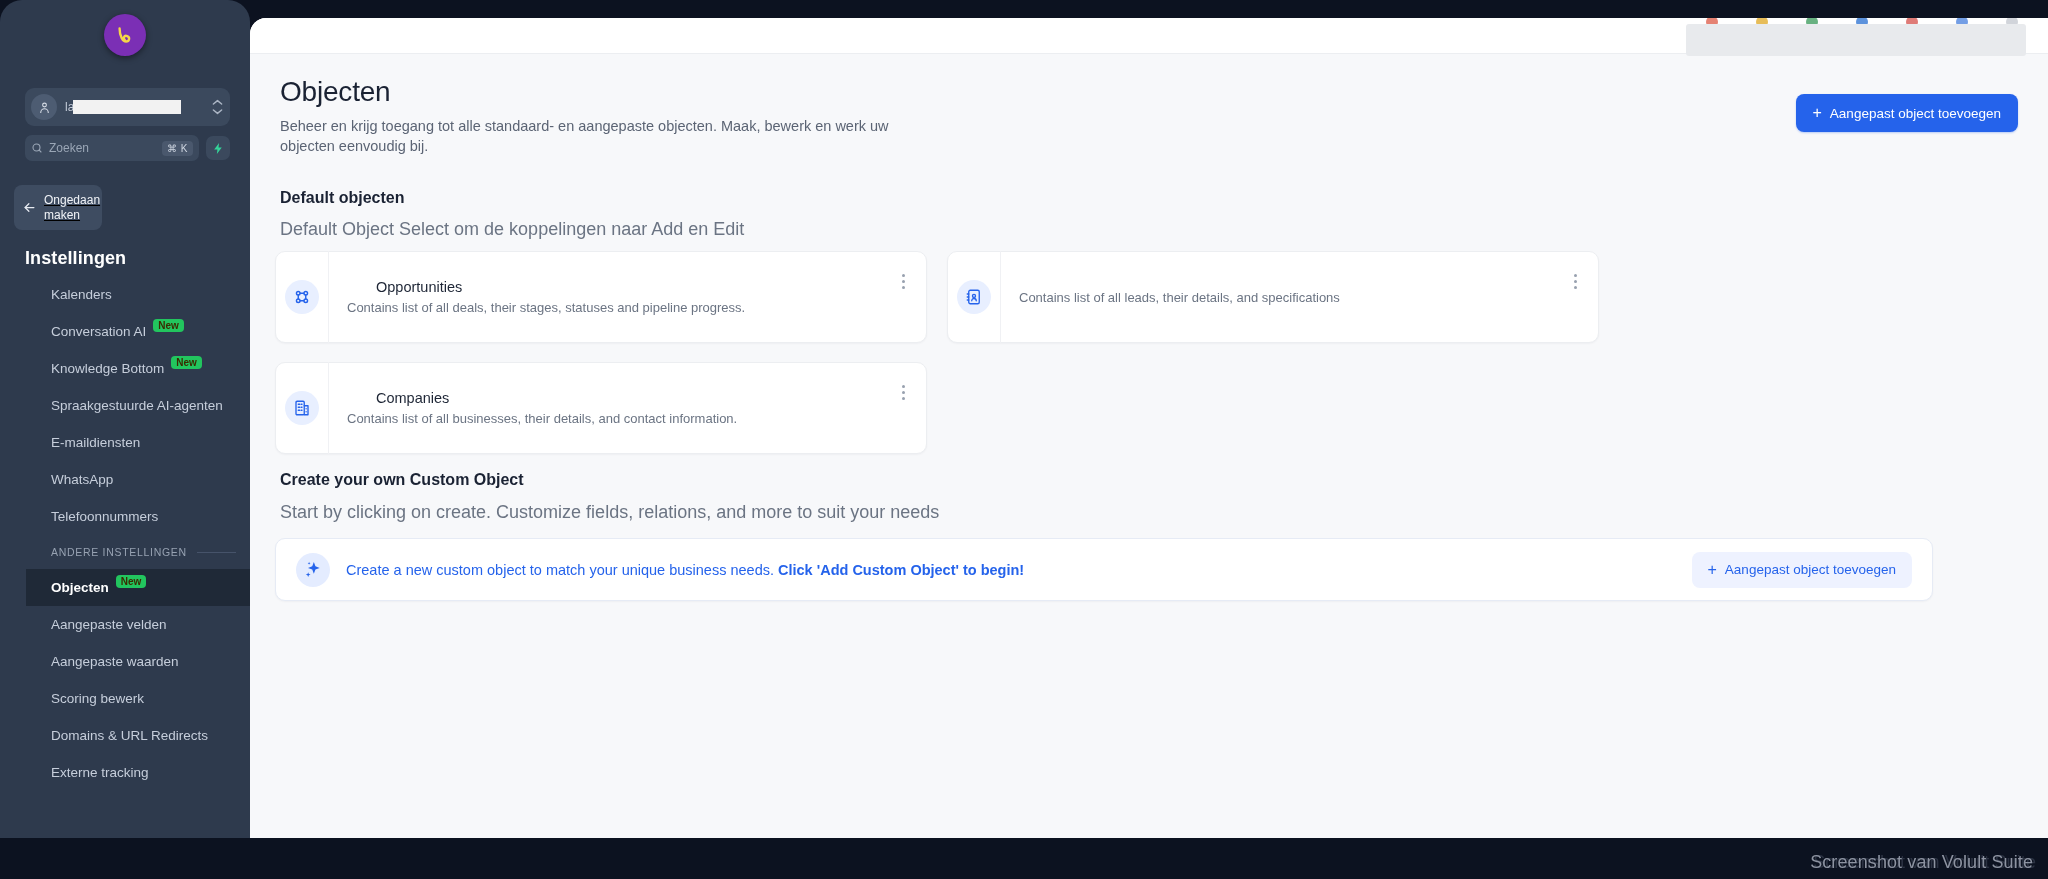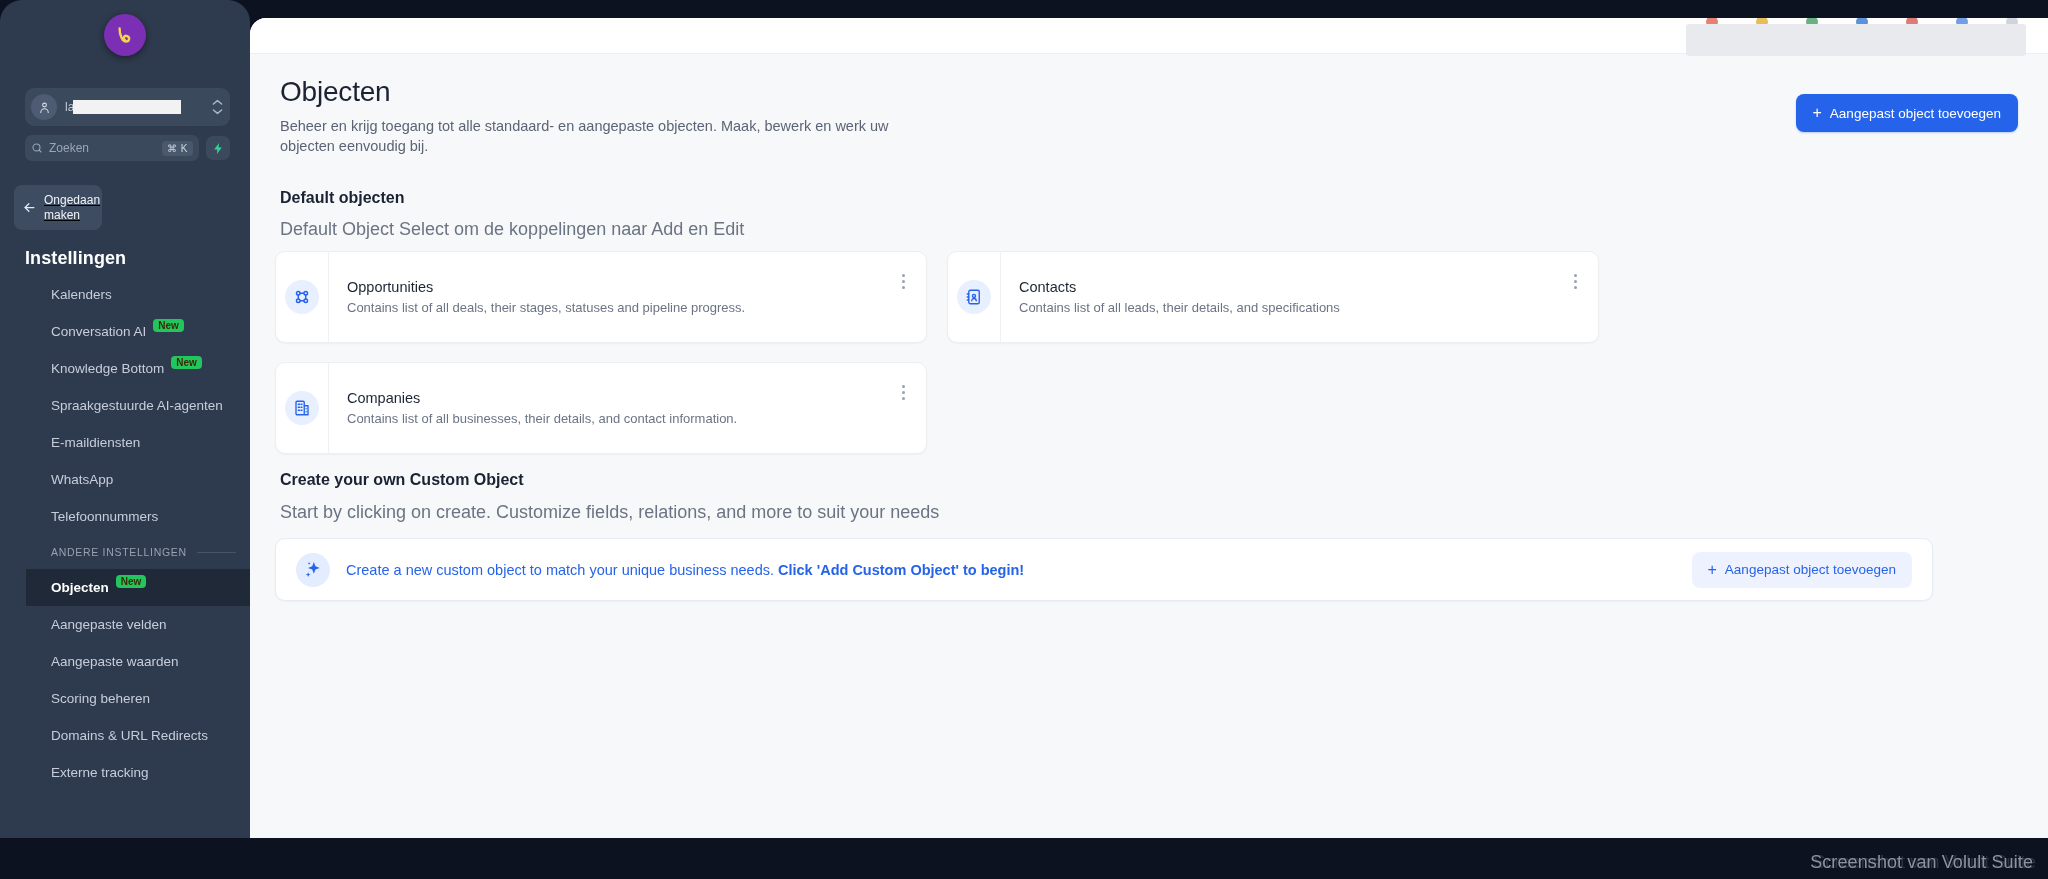--- a/index.html
+++ b/index.html
@@ -199,21 +199,21 @@
     display:flex; align-items:center; justify-content:center;
     border-right:1px solid #f0f1f4;
   }
   .card-icon {
     width:34px; height:34px; border-radius:50%;
     background:#e8efff;
     display:flex; align-items:center; justify-content:center;
   }
   .card-icon svg { width:18px; height:18px; color:#2563eb; }
   .card-body { flex:1; padding-left:18px; padding-right:40px; }
-  .card-name { font-size:14.5px; color:#1d2535; margin-bottom:5px; }
+  .card-name { font-size:14.5px; color:#1d2535; margin-bottom:5px;margin-left:29px; }
   .card-desc { font-size:13px; color:#6b7483; }
   .card-menu {
     position:absolute; right:14px; top:18px;
     width:18px; height:22px;
     display:flex; flex-direction:column; align-items:center; justify-content:center; gap:3px;
   }
   .card-menu i { width:3px; height:3px; border-radius:50%; background:#98a1af; display:block; }
 
   .cta {
     position:absolute; left:25px; width:1658px; height:63px;
@@ -338,21 +338,21 @@
           <span class="nav-label">Objecten</span>
           <span class="badge-new">New</span>
         </div>
         <div class="navitem">
           <span class="nav-label">Aangepaste velden</span>
         </div>
         <div class="navitem">
           <span class="nav-label">Aangepaste waarden</span>
         </div>
         <div class="navitem">
-          <span class="nav-label">Scoring beheren</span>
+          <span class="nav-label">Scoring bewerk</span>
         </div>
         <div class="navitem">
           <span class="nav-label">Domains &amp; URL Redirects</span>
         </div>
         <div class="navitem">
           <span class="nav-label">Externe tracking</span>
         </div>
       </nav>
 
     </div>
@@ -418,21 +418,20 @@
               <div class="card-icon">
                 <svg viewBox="0 0 24 24" fill="none" stroke="currentColor" stroke-width="1.8" stroke-linecap="round" stroke-linejoin="round">
                   <rect x="5" y="3" width="14" height="18" rx="2"></rect>
                   <path d="M3 8h2M3 12h2M3 16h2"></path>
                   <circle cx="12" cy="10.5" r="2"></circle>
                   <path d="M9 17c0-1.7 1.3-3 3-3s3 1.3 3 3"></path>
                 </svg>
               </div>
             </div>
             <div class="card-body">
-              <div class="card-name">Contacts</div>
               <div class="card-desc">Contains list of all leads, their details, and specifications</div>
             </div>
             <div class="card-menu">
                 <i></i>
                 <i></i>
                 <i></i>
               </div>
           </div>
 
         </div>

